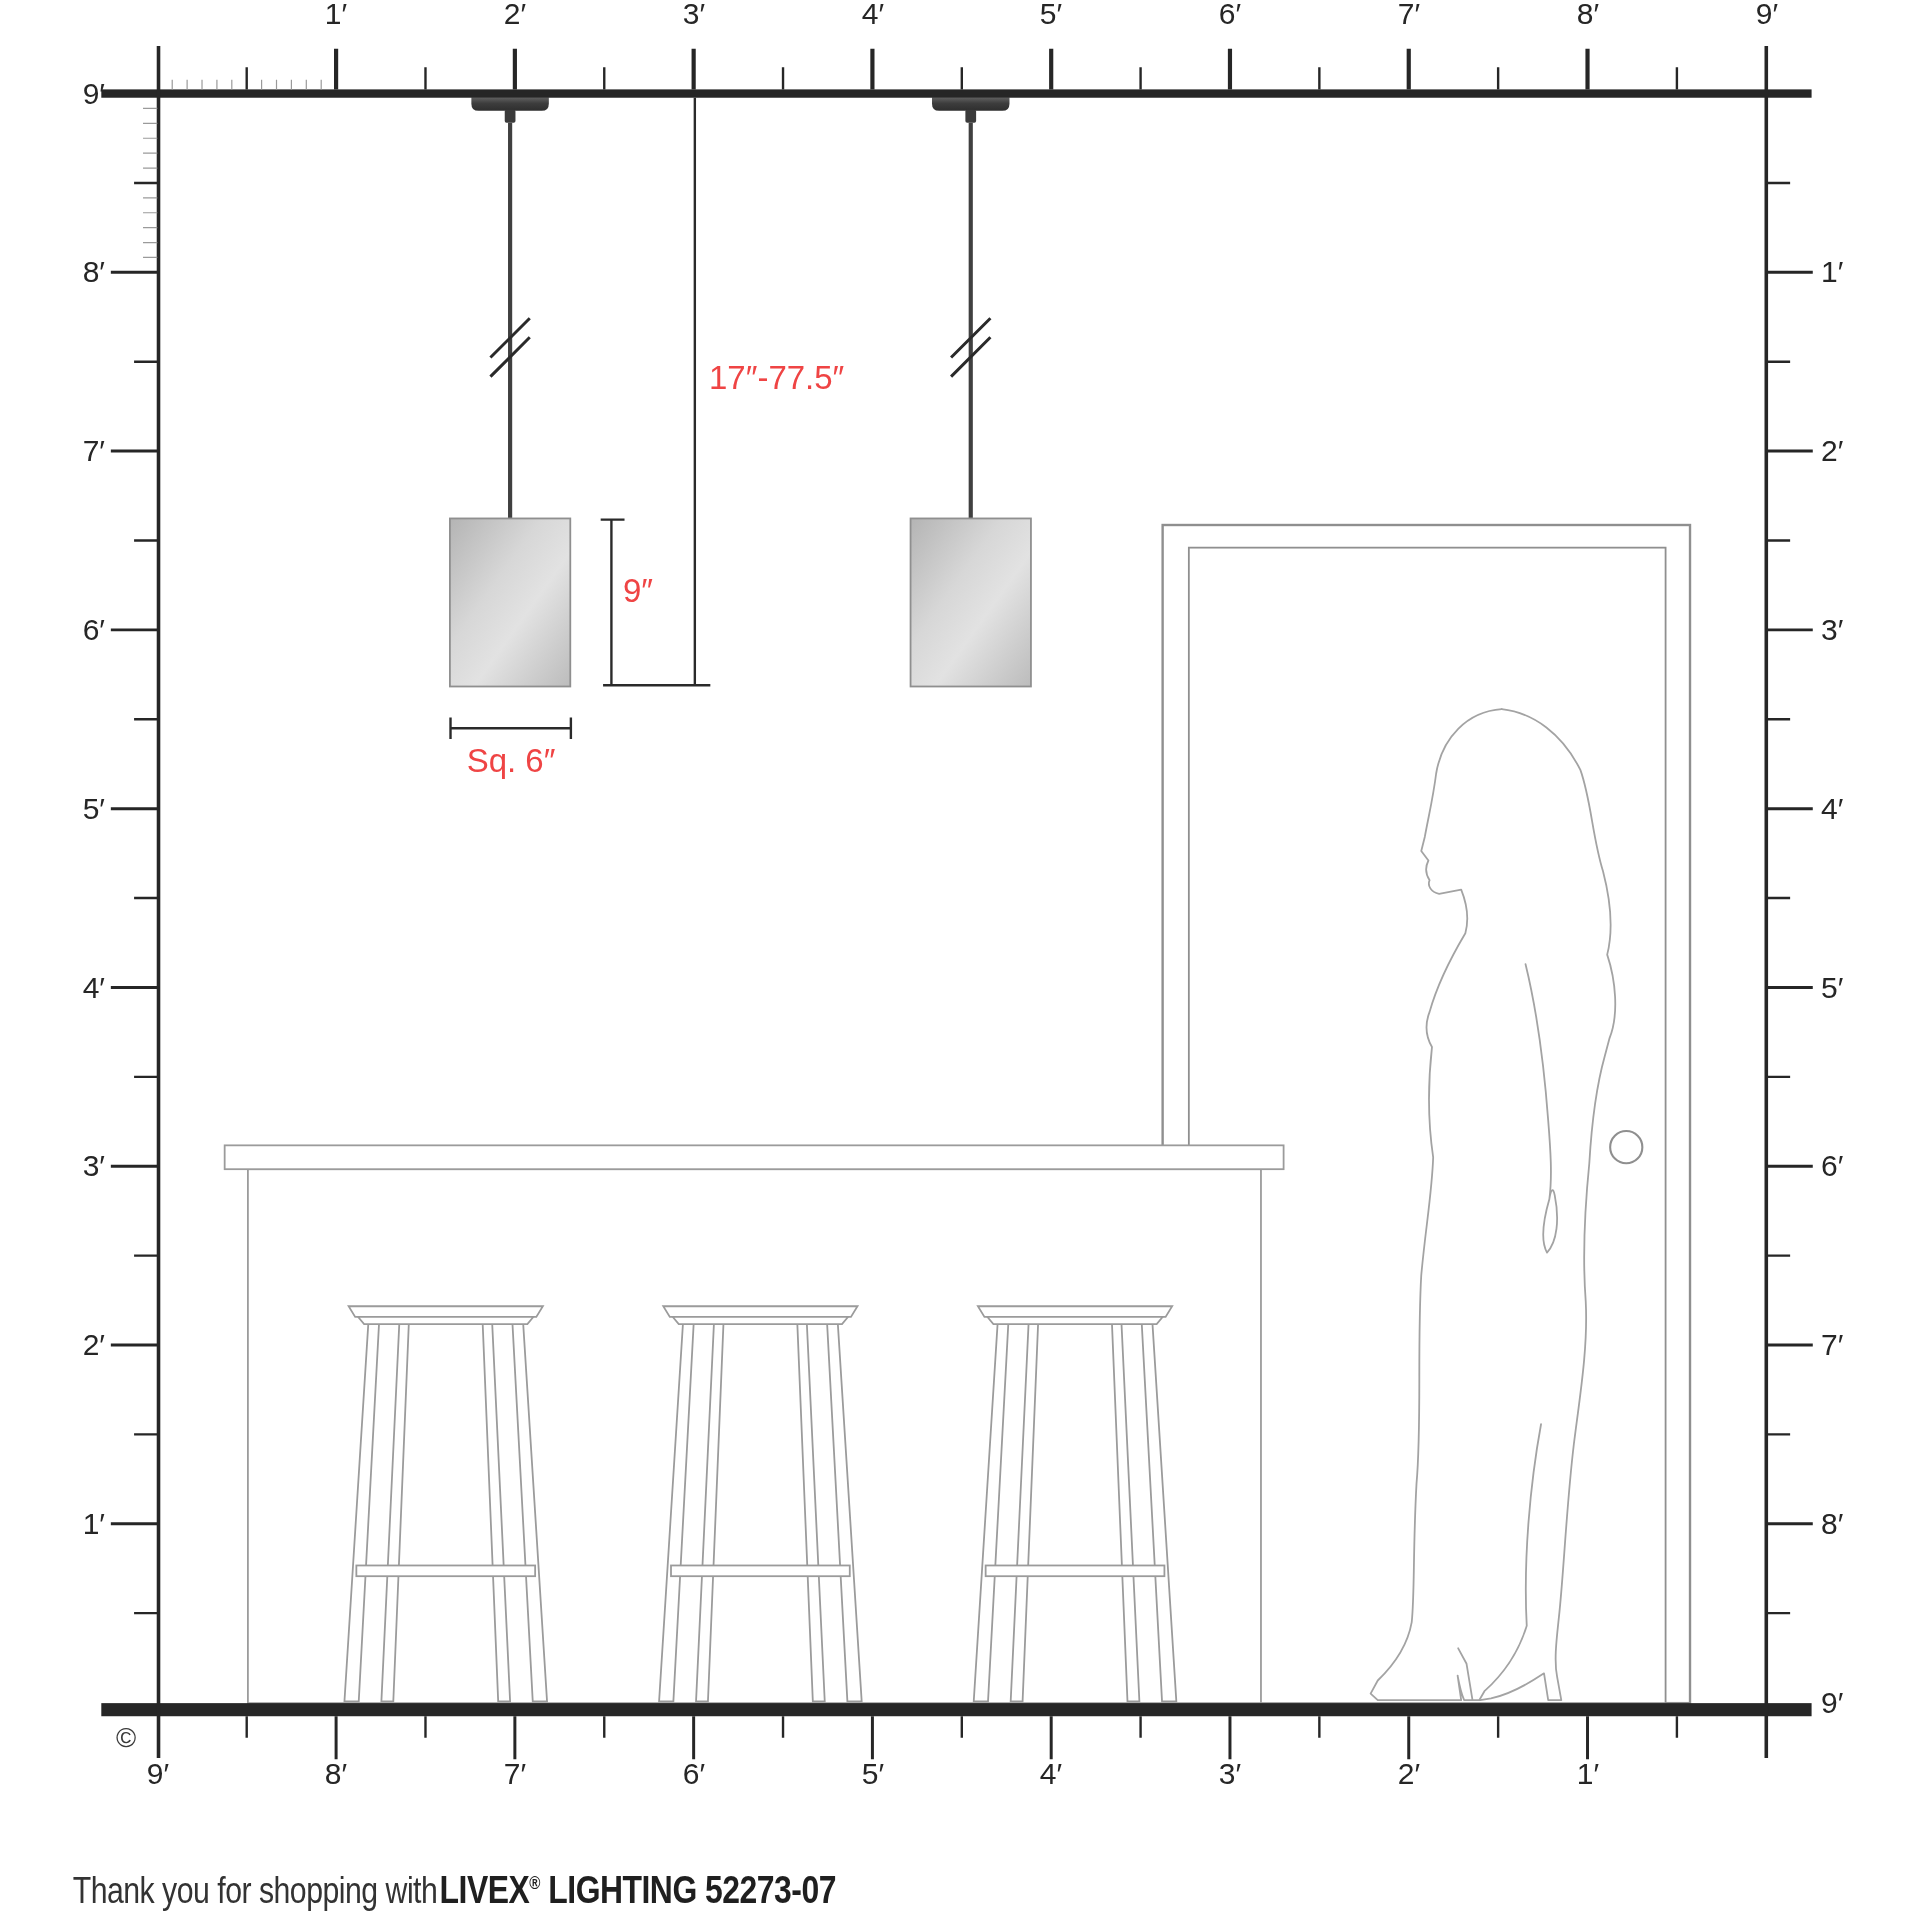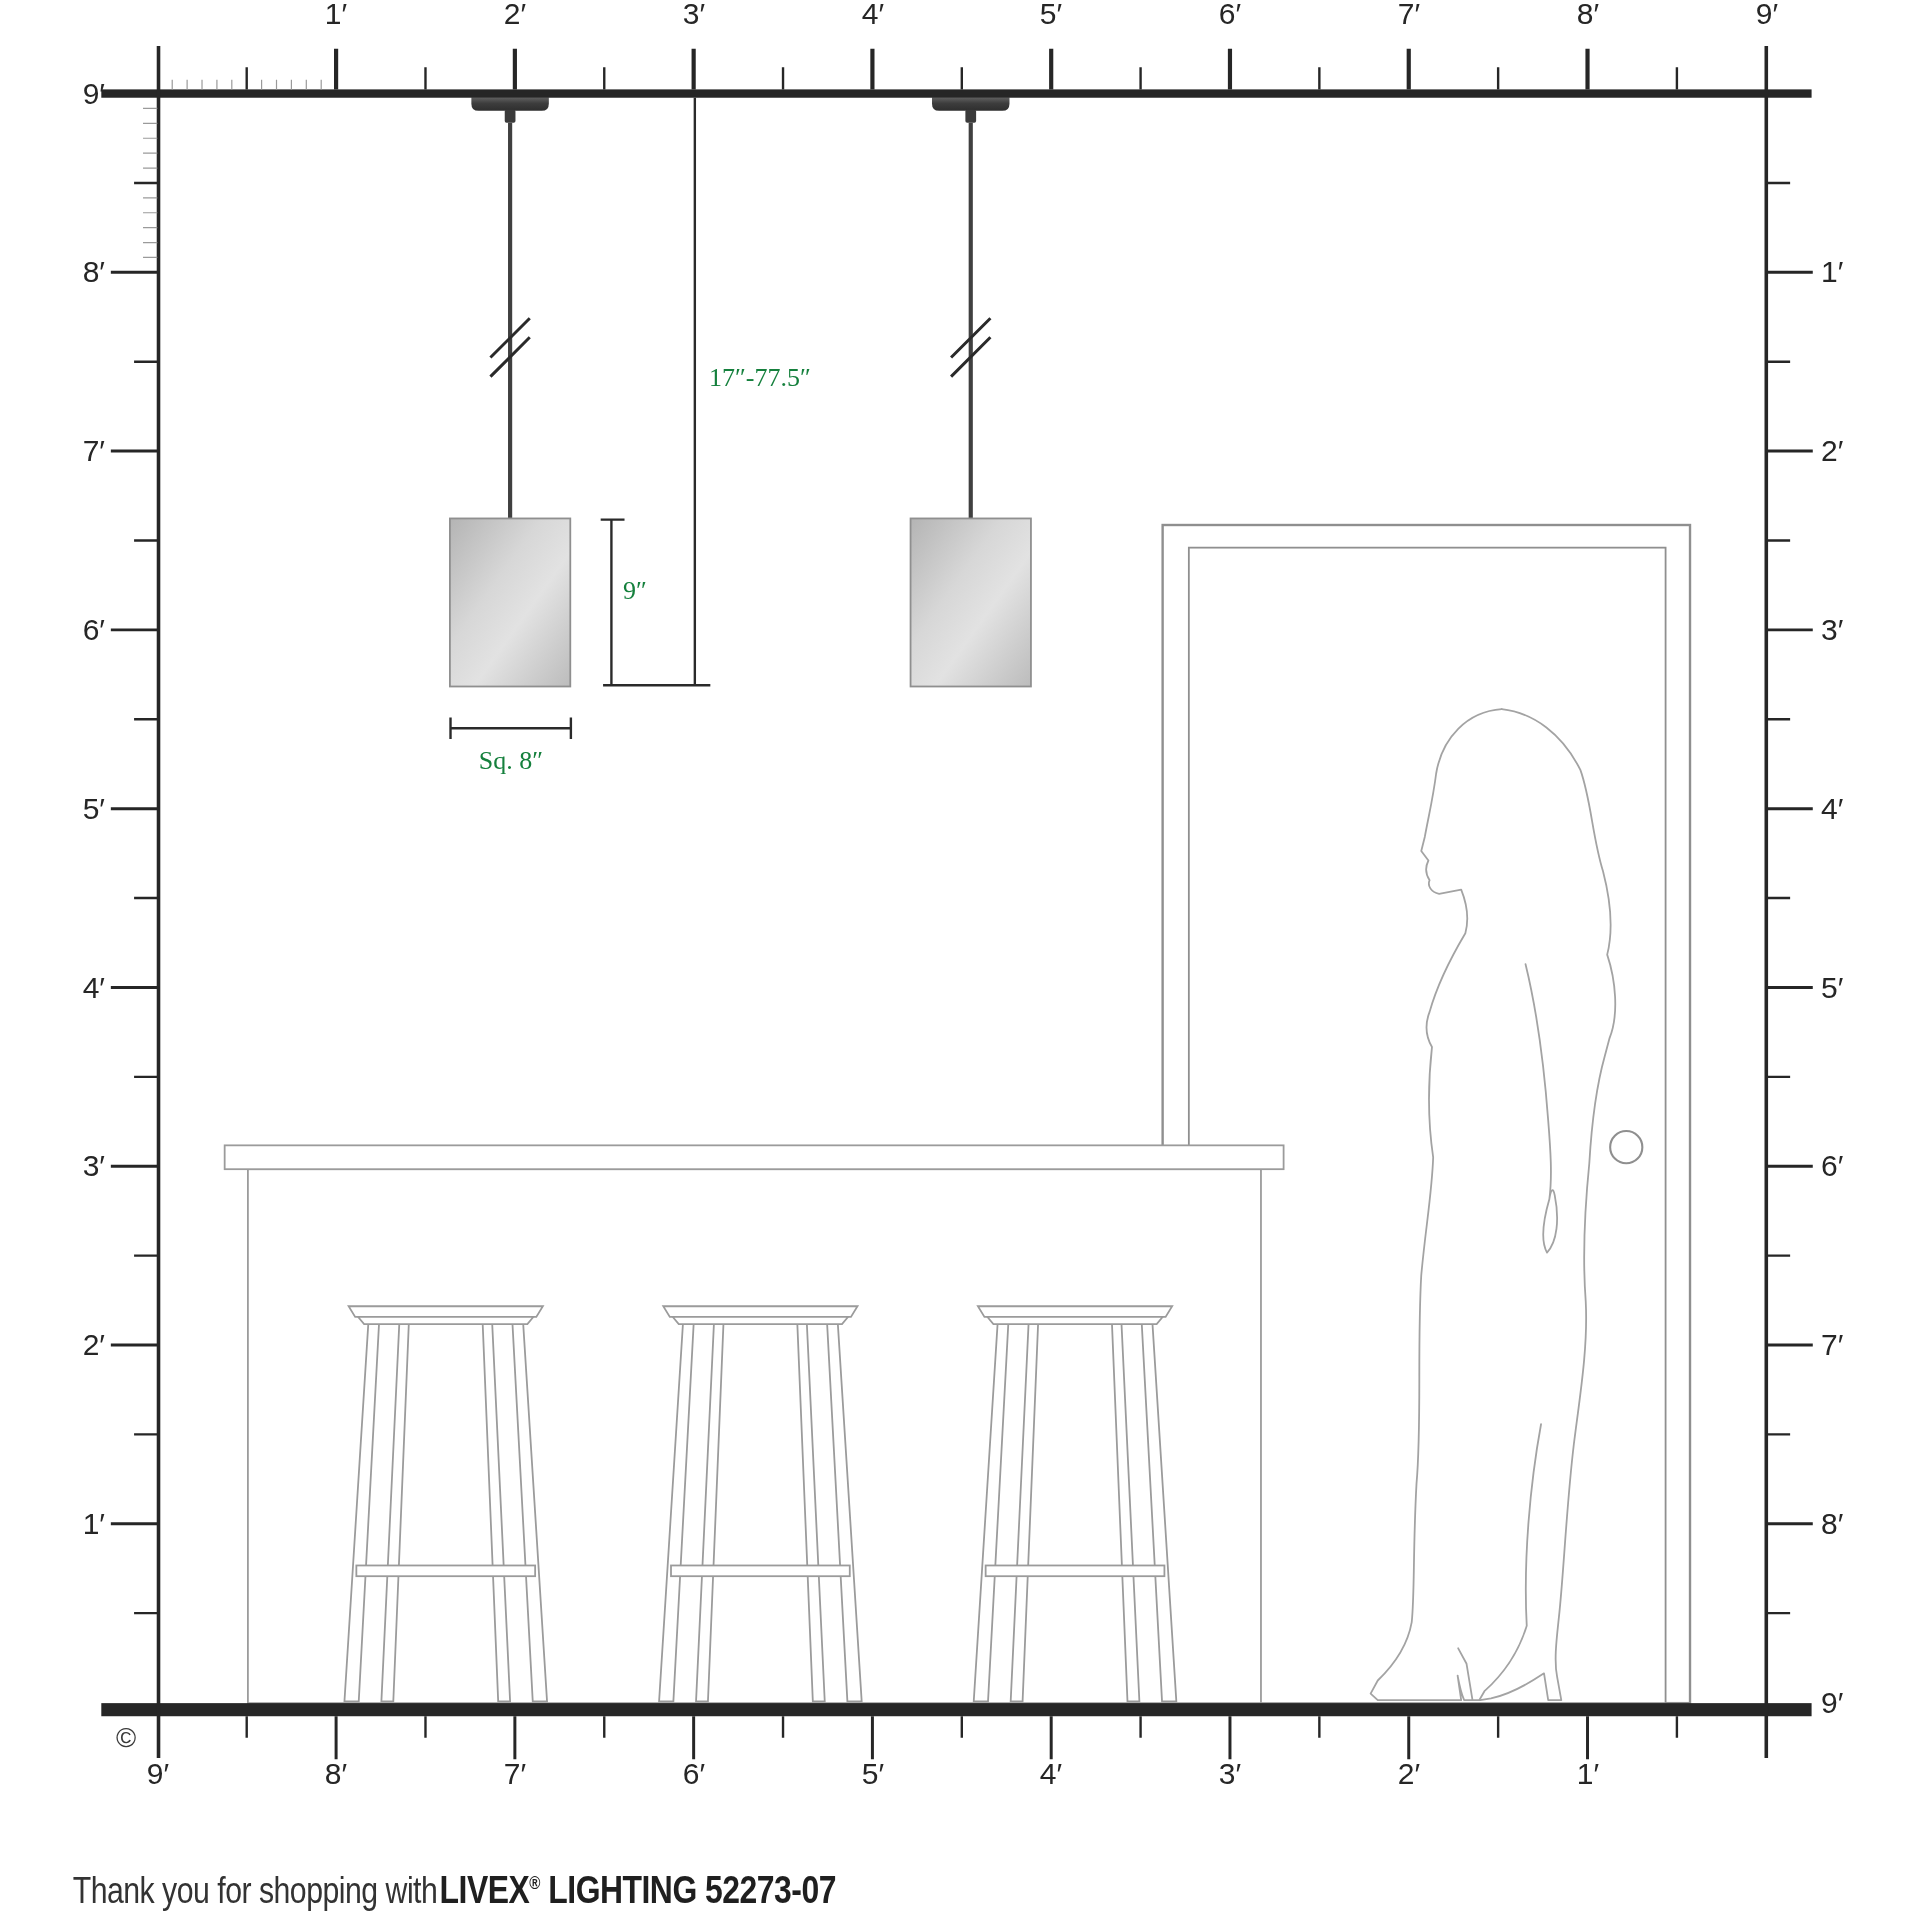--- a/index.html
+++ b/index.html
@@ -5,21 +5,21 @@
   html,body{margin:0;padding:0;background:#ffffff;}
   body{width:1926px;height:1926px;position:relative;overflow:hidden;
        font-family:"Liberation Sans", sans-serif;color:#262626;}
   #stage{position:absolute;left:0;top:0;width:1926px;height:1926px;}
   svg#art{position:absolute;left:0;top:0;}
   .lbl{position:absolute;font-size:30px;line-height:30px;color:#262626;white-space:nowrap;}
   .tl{width:54px;text-align:center;top:-1.2px;}
   .ll{width:57px;text-align:right;left:48px;}
   .rl2{left:1821px;}
   .bl{width:54px;text-align:center;top:1759px;}
-  .dim{position:absolute;font-size:26px;line-height:31px;color:#15803d;white-space:nowrap;font-family:Liberation Serif, serif;}
+  .dim{position:absolute;font-size:33px;line-height:31px;color:#ef4444;white-space:nowrap;}
   .dim-center{text-align:center;}
   #copyright{position:absolute;left:116px;top:1722px;font-size:27.4px;color:#3a3a3a;}
   #footer{position:absolute;left:0;top:1869px;width:1856px;text-align:left;}
   #footer .inner{display:inline-block;transform:scaleX(0.84);transform-origin:center;white-space:nowrap;}
   #footer .light{font-size:36px;font-weight:400;color:#333;letter-spacing:-0.6px;}
   #footer .bold{font-size:38px;font-weight:700;color:#1f1f1f;letter-spacing:-0.6px;}
   #footer sup{font-size:18px;vertical-align:super;font-weight:700;}
 </style>
 </head>
 <body>
@@ -143,21 +143,21 @@
 <div class="lbl bl" style="left:488px">7′</div>
 <div class="lbl bl" style="left:667px">6′</div>
 <div class="lbl bl" style="left:846px">5′</div>
 <div class="lbl bl" style="left:1024px">4′</div>
 <div class="lbl bl" style="left:1203px">3′</div>
 <div class="lbl bl" style="left:1382px">2′</div>
 <div class="lbl bl" style="left:1561px">1′</div>
 
 <div class="dim" style="left:709px;top:362px">17″-77.5″</div>
 <div class="dim" style="left:623px;top:575px">9″</div>
-<div class="dim dim-center" style="left:451px;top:745px;width:120px">Sq. 8″</div>
+<div class="dim dim-center" style="left:451px;top:745px;width:120px">Sq. 6″</div>
 
 <div id="copyright">©</div>
 
 <div id="footer">
   <span class="inner">
     <span class="light">Thank you for shopping with</span>
     <span class="bold"> <span>LIVEX</span><sup>®</sup><span> LIGHTING 52273-07</span></span>
   </span>
 </div>
 

